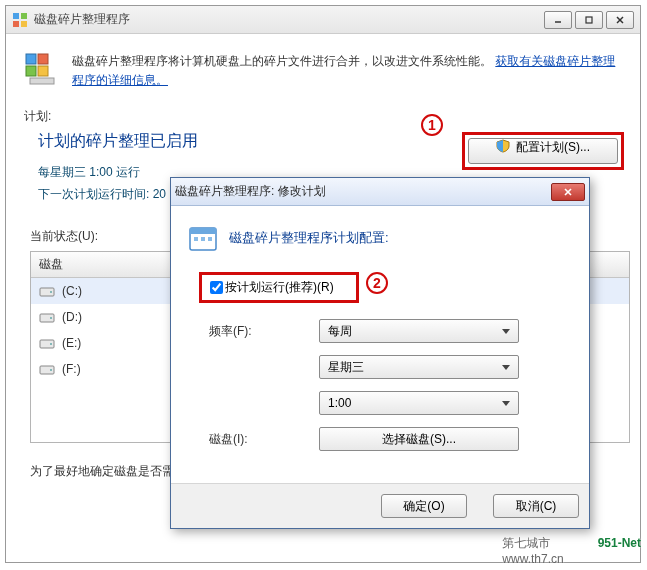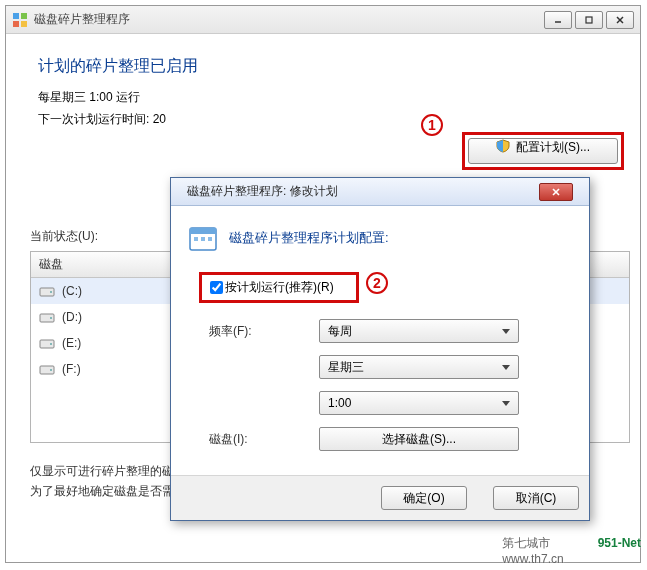--- a/index.html
+++ b/index.html
@@ -15,43 +15,43 @@
   .winbtn svg { display: block; }
 
   .content { padding: 18px 18px 10px 18px; }
   .info-row { display: flex; gap: 12px; margin-bottom: 18px; }
   .bigicon { width: 36px; height: 36px; flex: 0 0 36px; }
   .info-text { color: #333; line-height: 1.6; }
   .info-text a { color: #0a49b4; text-decoration: underline; }
 
   .section-label { color: #333; margin: 8px 0 6px; }
   .sched-title { color: #0a3e92; font-size: 16px; margin-top: 4px; margin-bottom: 10px; padding-left: 14px; }
-  .sched-lines { padding-left: 14px; color: #000000; line-height: 1.8; }
+  .sched-lines { padding-left: 14px; color: #0c4a6e; line-height: 1.8; }
 
   .config-btn-wrap { position: absolute; right: 16px; top: 126px; border: 3px solid #d10a0a; padding: 3px; }
   .cfg-btn { width: 150px; height: 26px; background: linear-gradient(#fdfdfd,#e6e6e6); border: 1px solid #8a8a8a; border-radius: 3px; display: flex; align-items: flex-start; justify-content: center; gap: 6px; }
   .shield { width: 14px; height: 14px; }
 
   .cur-state-label { position: absolute; left: 24px; top: 222px; color: #333; }
   .grid { position: absolute; left: 24px; top: 245px; width: 600px; border: 1px solid #b5b5b5; background: #fff; }
   .grid-head { background: linear-gradient(#fdfdfd,#e8e8e8); border-bottom: 1px solid #c5c5c5; padding: 4px 8px; color: #333; }
   .grid-row { padding: 6px 8px; display: flex; align-items: center; gap: 7px; color: #333; }
   .drive-icon { width: 16px; height: 14px; }
   .grid-sel { background: #e6eefb; }
 
   .note { position: absolute; left: 24px; top: 455px; color: #333; line-height: 1.7; }
 
   .callout1 { position: absolute; left: 421px; top: 114px; width: 22px; height: 22px; border: 2px solid #d10a0a; border-radius: 50%; display: flex; align-items: center; justify-content: center; color: #d10a0a; font-size: 14px; font-weight: bold; background: #fff; }
 
   
   .modal { position: absolute; left: 170px; top: 177px; width: 420px; border: 1px solid #4a6b9a; box-shadow: 3px 3px 10px rgba(0,0,0,.35); background: #fff; }
-  .modal-title { height: 28px; background: linear-gradient(#f2f6fd,#d8e3f5); display: flex; align-items: center; padding: 0 16px; border-bottom: 1px solid #a8bcd9; color: #2a2a2a; }
+  .modal-title { height: 28px; background: linear-gradient(#f2f6fd,#d8e3f5); display: flex; align-items: center; padding: 0 4px; border-bottom: 1px solid #a8bcd9; color: #2a2a2a; }
   .modal-title .title { flex: 1; }
   .closebtn { width: 34px; height: 18px; background: linear-gradient(#e77a72,#c23a30); border: 1px solid #8a2520; border-radius: 2px; display: flex; align-items: center; justify-content: center; }
-  .modal-body { padding: 16px 16px 12px 16px; border-radius: 27px; }
+  .modal-body { padding: 16px 16px 20px 16px; border-radius: 27px; }
   .mb-head { display: flex; align-items: center; gap: 10px; margin-bottom: 18px; }
   .mb-ico { width: 32px; height: 32px; }
   .mb-title { color: #0a3e92; font-size: 13px; }
 
   .check-row { border: 3px solid #d10a0a; padding: 4px 8px; margin-left: 12px; width: 160px; display: flex; align-items: center; gap: 2px; }
   .check-row input { margin: 0; }
   .callout2 { position: absolute; left: 366px; top: 272px; width: 22px; height: 22px; border: 2px solid #d10a0a; border-radius: 50%; display: flex; align-items: center; justify-content: center; color: #d10a0a; font-size: 14px; font-weight: bold; background: #fff; }
 
   .form { margin: 16px 0 0 22px; }
   .form-row { display: flex; align-items: center; margin-bottom: 12px; }
@@ -92,21 +92,35 @@
       <div class="winbtn">
           <svg width="10" height="10">
             <line x1="2" y1="2" x2="8" y2="8" stroke="#333" stroke-width="1.5"></line>
             <line x1="8" y1="2" x2="2" y2="8" stroke="#333" stroke-width="1.5"></line>
           </svg>
         </div>
     </div>
   </div>
 
   <div class="content">
-
+    <div class="info-row">
+      <svg class="bigicon" viewBox="0 0 36 36">
+          <rect x="2" y="2" width="10" height="10" fill="#4aa0e8" stroke="#2d6fa6"></rect>
+          <rect x="14" y="2" width="10" height="10" fill="#e86a4a" stroke="#a84a30"></rect>
+          <rect x="2" y="14" width="10" height="10" fill="#7ac34a" stroke="#4a8a2d"></rect>
+          <rect x="14" y="14" width="10" height="10" fill="#f4c142" stroke="#b88a20"></rect>
+          <rect x="6" y="26" width="24" height="6" fill="#d8d8d8" stroke="#999"></rect>
+        </svg>
+      <div class="info-text">
+        <span>磁盘碎片整理程序将计算机硬盘上的碎片文件进行合并，以改进文件系统性能。</span>
+        <a href="#">获取有关磁盘碎片整理程序的详细信息。</a>
+      </div>
+    </div>
+
+    <div class="section-label">计划:</div>
     <div class="sched-title">计划的碎片整理已启用</div>
     <div class="sched-lines">
       <div>每星期三  1:00 运行</div>
       <div>下一次计划运行时间: 20</div>
     </div>
   </div>
 
   <div class="config-btn-wrap">
     <div class="cfg-btn">
       <svg class="shield" viewBox="0 0 14 14">
@@ -146,21 +160,20 @@
       <svg class="drive-icon" viewBox="0 0 16 14">
           <rect x="1" y="4" width="14" height="8" rx="1" fill="#e8e8e8" stroke="#888"></rect>
           <circle cx="12" cy="8" r="1" fill="#6aa"></circle>
         </svg>
       <span>(F:)</span>
     </div>
     <div class="grid-row" style="height:60px"></div>
   </div>
 
   <div class="note">
-    <div>仅显示可进行碎片整理的磁</div>
     <div>为了最好地确定磁盘是否需</div>
   </div>
 </div>
 
 <div class="callout1">1</div>
 
 <div class="modal">
   <div class="modal-title">
     <span class="title">磁盘碎片整理程序: 修改计划</span>
     <div class="closebtn">

